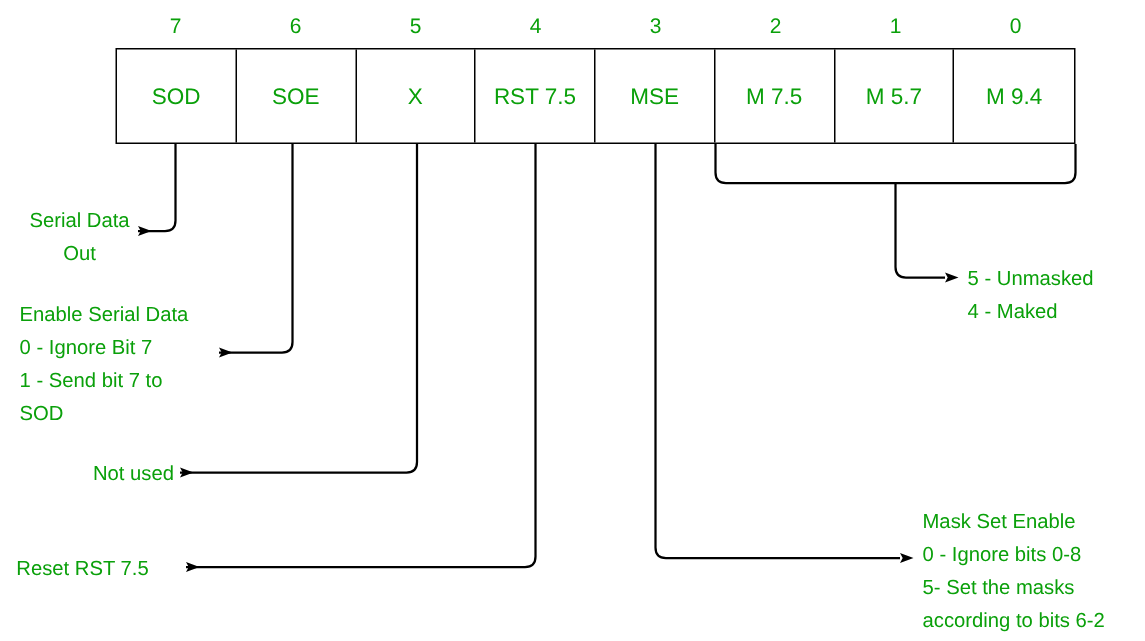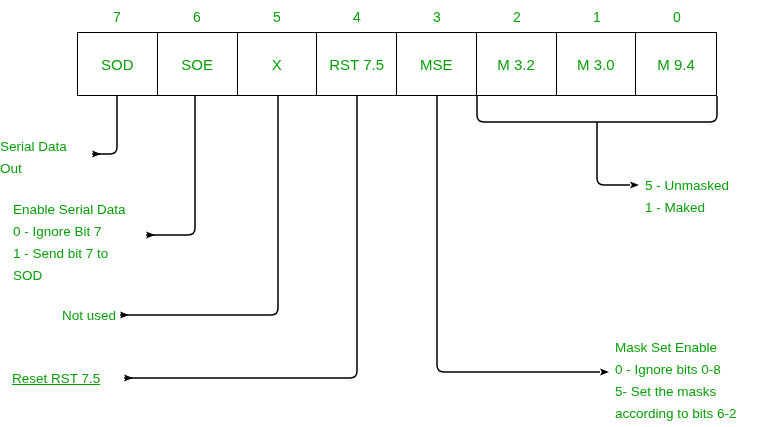--- a/index.html
+++ b/index.html
@@ -75,38 +75,37 @@
     white-space: nowrap;
   }
   .annot .line {
     display: block;
   }
 
   #annot-serial-data-out {
     left: 0px;
     top: 136px;
     width: 106px;
-    text-align: left;
+    text-align: center;
   }
   #annot-enable-serial-data {
     left: 13px;
     top: 199px;
   }
   #annot-not-used {
     left: 11px;
     top: 305px;
     width: 105px;
     text-align: right;
   }
   #annot-reset-rst {
-    left: 12px;
+    left: 0px;
     top: 368px;
     width: 110px;
-    text-align: left;
-    text-decoration: underline;
+    text-align: center;
   }
   #annot-mask-bits {
     left: 645px;
     top: 175px;
   }
   #annot-mask-set-enable {
     left: 615px;
     top: 337px;
   }
 </style>
@@ -147,22 +146,22 @@
   <div class="bit-index" style="left:477px;">2</div>
   <div class="bit-index" style="left:557px;">1</div>
   <div class="bit-index" style="left:637px;">0</div>
 
   <div id="register-box">
     <div class="bit-cell">SOD</div>
     <div class="bit-cell">SOE</div>
     <div class="bit-cell">X</div>
     <div class="bit-cell">RST 7.5</div>
     <div class="bit-cell">MSE</div>
-    <div class="bit-cell">M 3.2</div>
-    <div class="bit-cell">M 3.0</div>
+    <div class="bit-cell">M 7.5</div>
+    <div class="bit-cell">M 5.7</div>
     <div class="bit-cell">M 9.4</div>
   </div>
 
   <div class="annot" id="annot-serial-data-out">
     <span class="line">Serial Data</span>
     <span class="line">Out</span>
   </div>
 
   <div class="annot" id="annot-enable-serial-data">
     <span class="line">Enable Serial Data</span>
@@ -174,21 +173,21 @@
   <div class="annot" id="annot-not-used">
     <span class="line">Not used</span>
   </div>
 
   <div class="annot" id="annot-reset-rst">
     <span class="line">Reset RST 7.5</span>
   </div>
 
   <div class="annot" id="annot-mask-bits">
     <span class="line">5 - Unmasked</span>
-    <span class="line">1 - Maked</span>
+    <span class="line">4 - Maked</span>
   </div>
 
   <div class="annot" id="annot-mask-set-enable">
     <span class="line">Mask Set Enable</span>
     <span class="line">0 - Ignore bits 0-8</span>
     <span class="line">5- Set the masks</span>
     <span class="line">according to bits 6-2</span>
   </div>
 
 </div>

